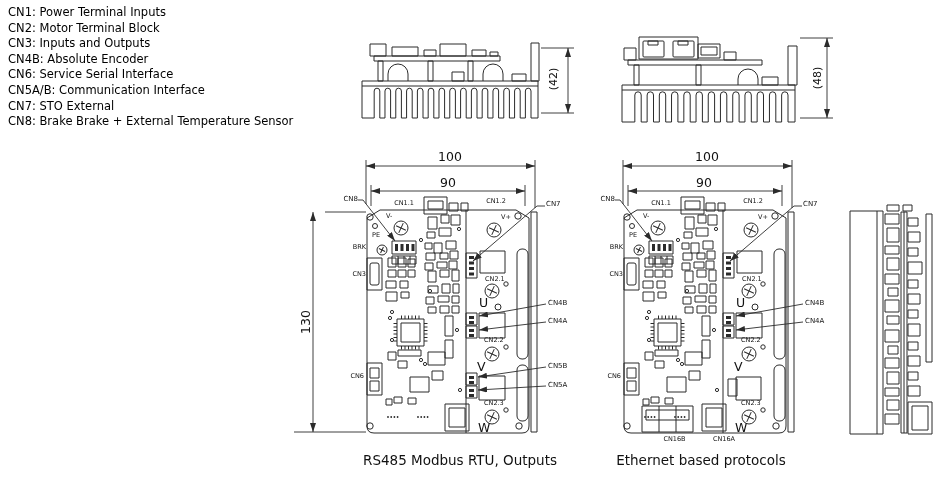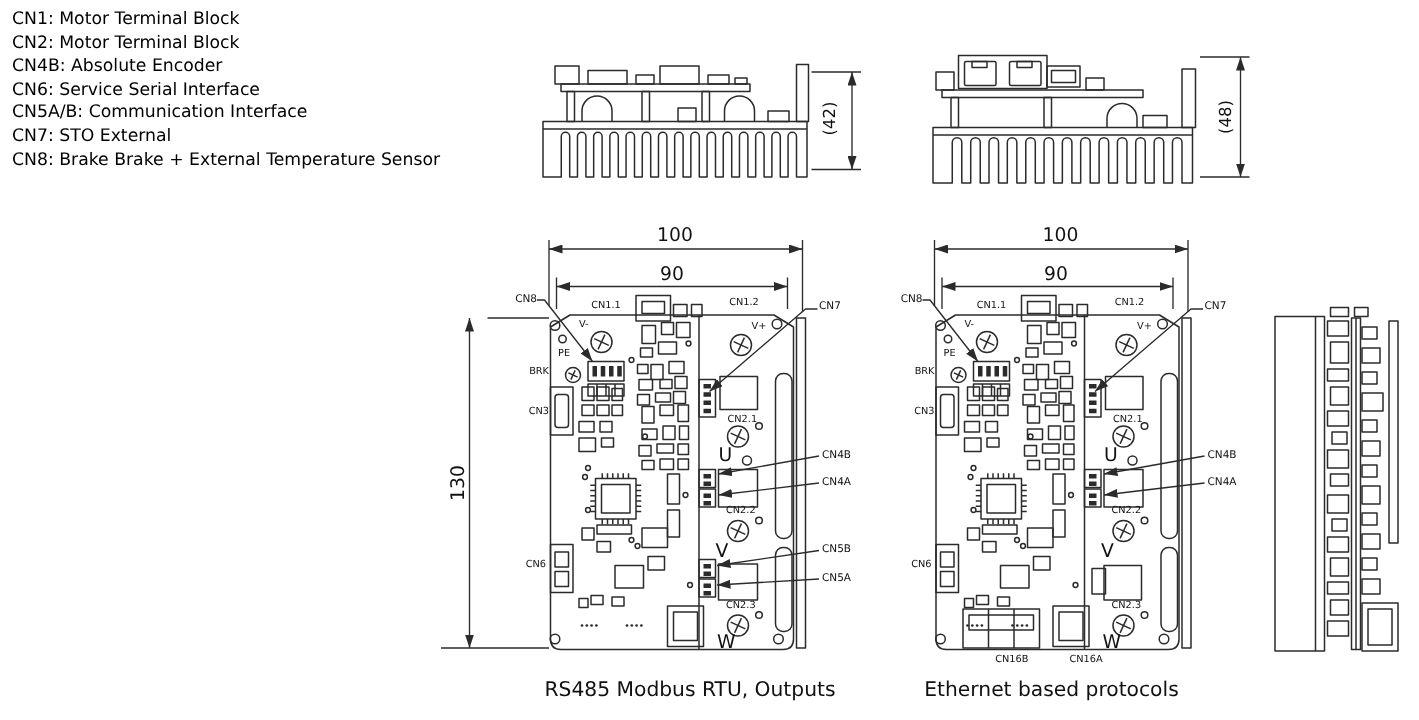--- a/index.html
+++ b/index.html
@@ -474,22 +474,23 @@
         <rect x="908" y="386" width="12" height="10"></rect>
         <rect x="926" y="214" width="6" height="148"></rect>
         <rect x="908" y="402" width="24" height="32"></rect>
         <rect x="912" y="406" width="16" height="24"></rect>
         <rect x="887" y="205" width="12" height="6"></rect>
         <rect x="903" y="205" width="9" height="6"></rect>
       </g>
     </svg>
 
   <div class="legend" id="legend">
-      <div>CN1: Motor Terminal Block</div>
+      <div>CN1: Power Terminal Inputs</div>
       <div>CN2: Motor Terminal Block</div>
+      <div>CN3: Inputs and Outputs</div>
       <div>CN4B: Absolute Encoder</div>
       <div>CN6: Service Serial Interface</div>
       <div>CN5A/B: Communication Interface</div>
       <div>CN7: STO External</div>
       <div>CN8: Brake Brake + External Temperature Sensor</div>
     </div>
 
   <div class="caption" style="left:460px">RS485 Modbus RTU, Outputs</div>
   <div class="caption" style="left:701px">Ethernet based protocols</div>
 

